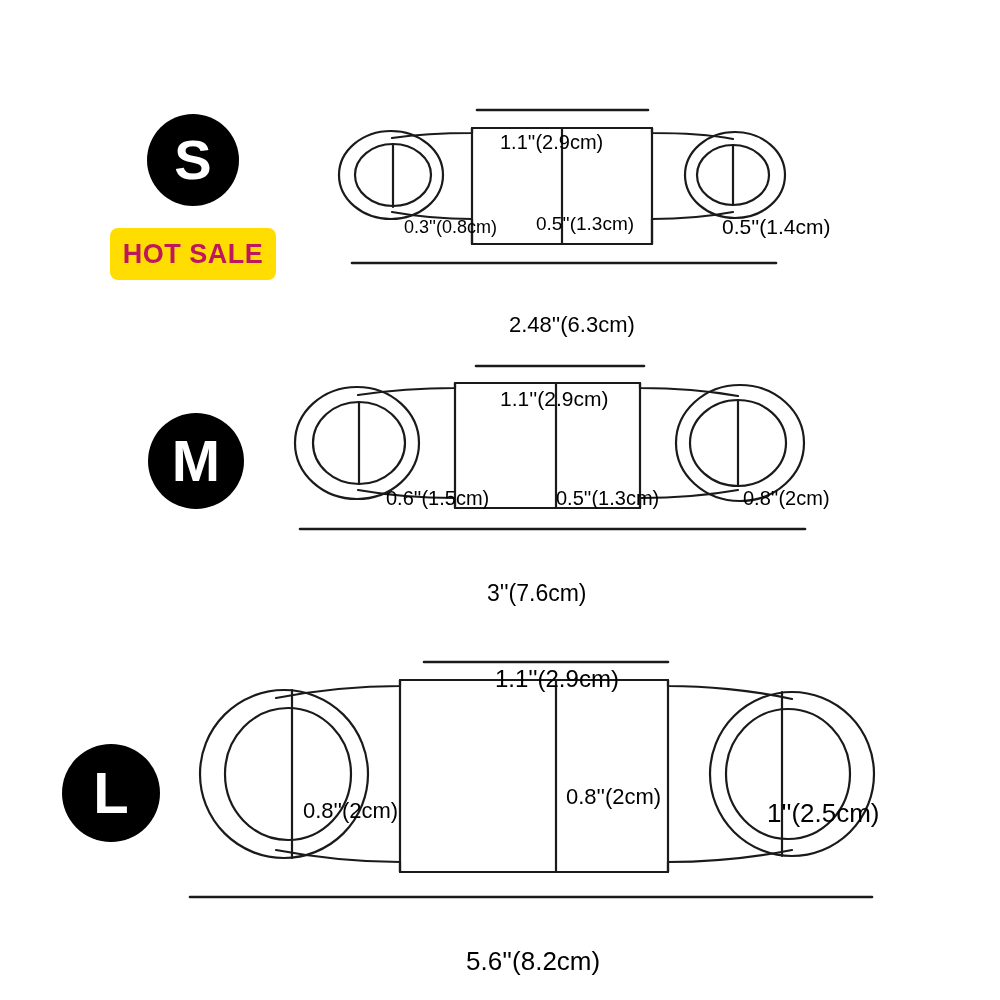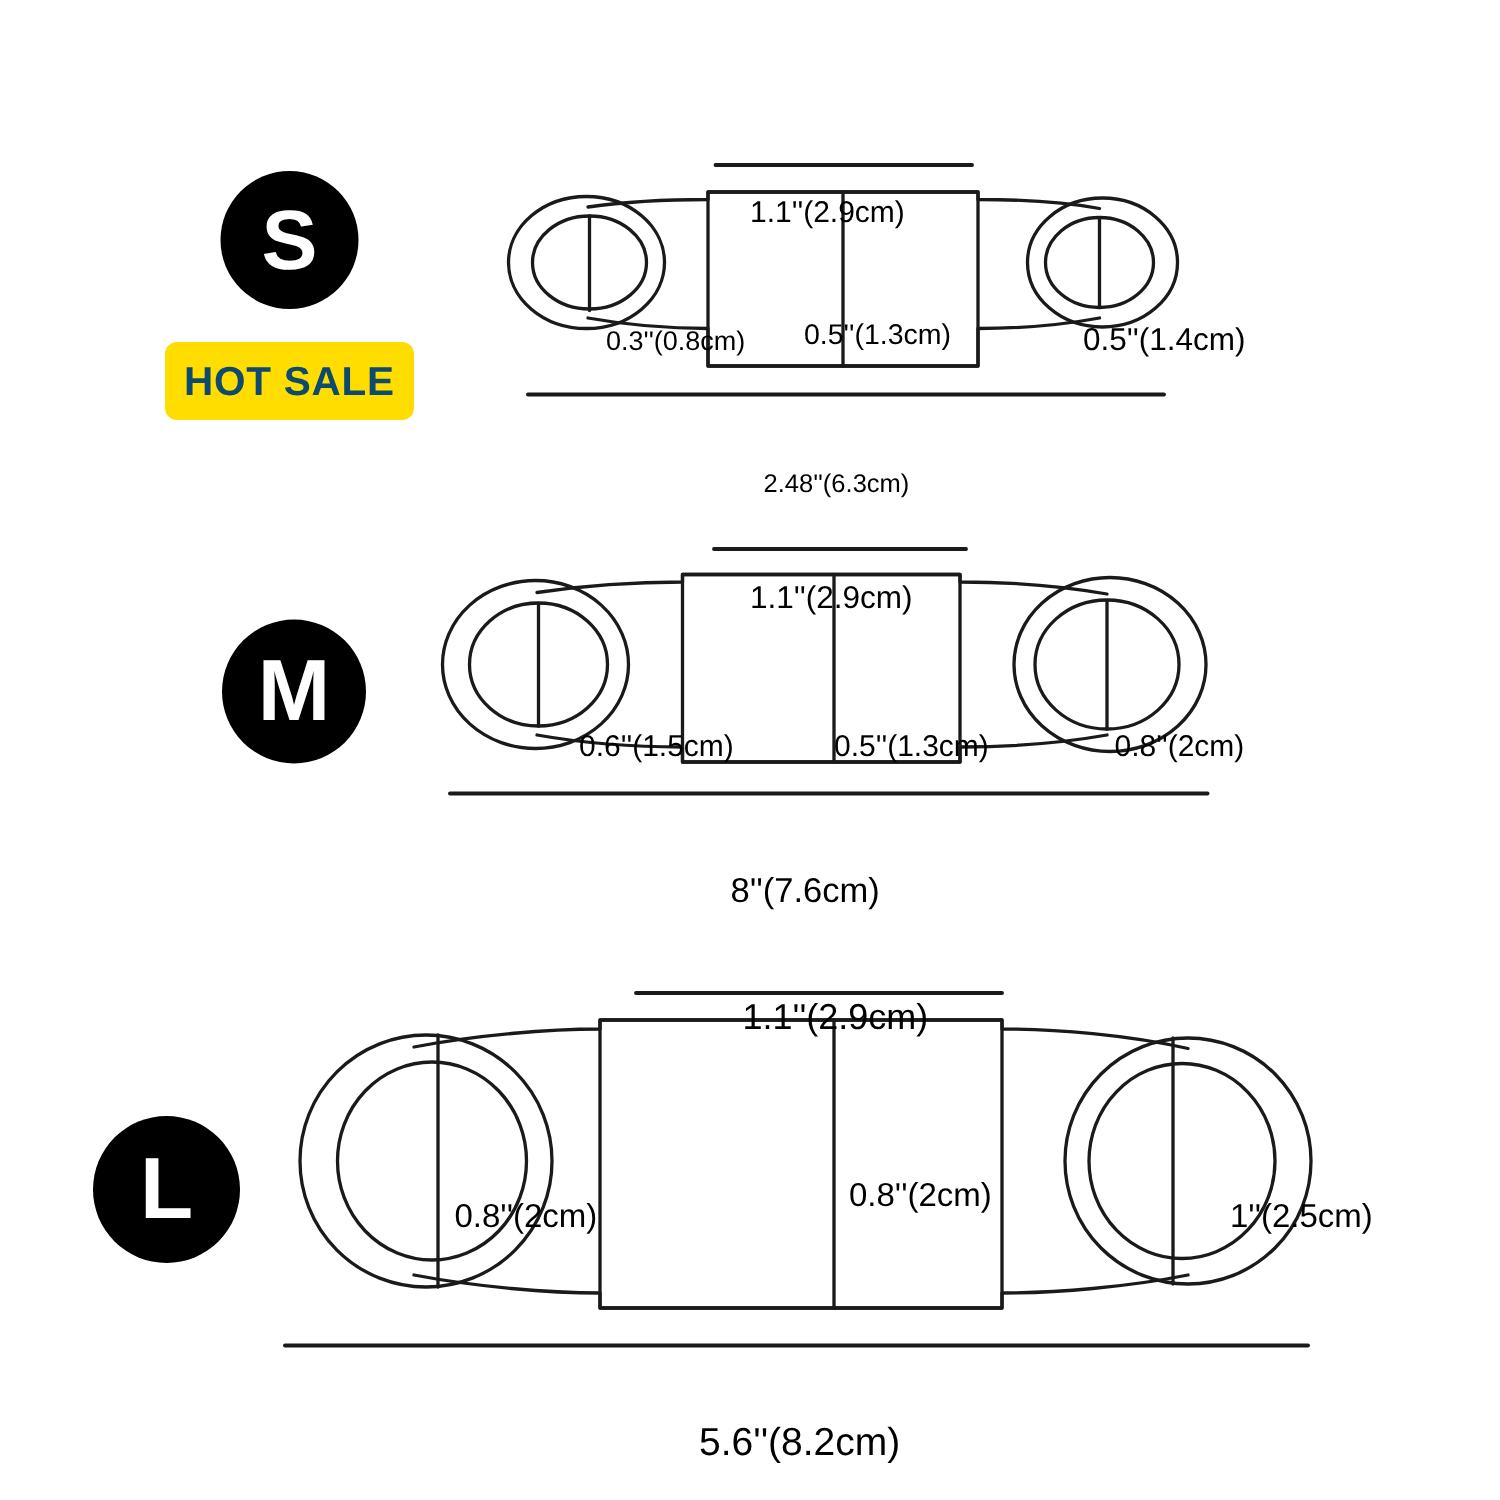--- a/index.html
+++ b/index.html
@@ -55,21 +55,21 @@
     position: absolute;
     left: 110px;
     top: 228px;
     width: 166px;
     height: 52px;
     background: #FFDD00;
     border-radius: 8px;
     display: flex;
     align-items: center;
     justify-content: center;
-    color: #0c4a6e;
+    color: #be185d;
     font-size: 27px;
     font-weight: bold;
     letter-spacing: 0.5px;
     font-family: "Liberation Sans", sans-serif;
   }
   .dim-label {
     position: absolute;
     font-family: "Liberation Sans", sans-serif;
     color: #000000;
     white-space: nowrap;
@@ -159,27 +159,27 @@
   <div class="size-badge" id="badge-s">S</div>
   <div class="size-badge" id="badge-m">M</div>
   <div class="size-badge" id="badge-l">L</div>
 
   <div id="hot-sale">HOT SALE</div>
 
   <div class="dim-label" style="left:500px; top:88px; font-size:20px;">1.1''(2.9cm)</div>
   <div class="dim-label" style="left:404px; top:174px; font-size:18px;">0.3''(0.8cm)</div>
   <div class="dim-label" style="left:536px; top:170px; font-size:19px;">0.5''(1.3cm)</div>
   <div class="dim-label" style="left:722px; top:172px; font-size:21px;">0.5''(1.4cm)</div>
-  <div class="dim-label" style="left:509px; top:270px; font-size:17px;">2.48''(6.3cm)</div>
+  <div class="dim-label" style="left:509px; top:270px; font-size:22px;">2.48''(6.3cm)</div>
 
   <div class="dim-label" style="left:500px; top:344px; font-size:21px;">1.1''(2.9cm)</div>
   <div class="dim-label" style="left:386px; top:444px; font-size:20px;">0.6''(1.5cm)</div>
   <div class="dim-label" style="left:556px; top:444px; font-size:20px;">0.5''(1.3cm)</div>
   <div class="dim-label" style="left:743px; top:444px; font-size:20px;">0.8''(2cm)</div>
-  <div class="dim-label" style="left:487px; top:538px; font-size:23px;">8''(7.6cm)</div>
+  <div class="dim-label" style="left:487px; top:538px; font-size:23px;">3''(7.6cm)</div>
 
   <div class="dim-label" style="left:495px; top:623px; font-size:24px;">1.1''(2.9cm)</div>
   <div class="dim-label" style="left:303px; top:756px; font-size:22px;">0.8''(2cm)</div>
   <div class="dim-label" style="left:566px; top:742px; font-size:22px;">0.8''(2cm)</div>
-  <div class="dim-label" style="left:820px; top:756px; font-size:22px;">1''(2.5cm)</div>
+  <div class="dim-label" style="left:767px; top:756px; font-size:26px;">1''(2.5cm)</div>
   <div class="dim-label" style="left:466px; top:904px; font-size:26px;">5.6''(8.2cm)</div>
 
 </div>
 
 </body></html>

